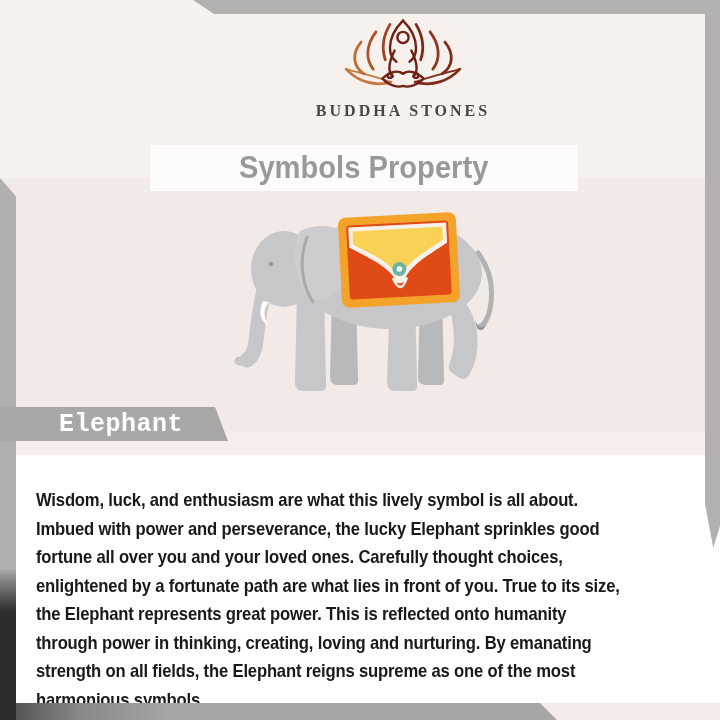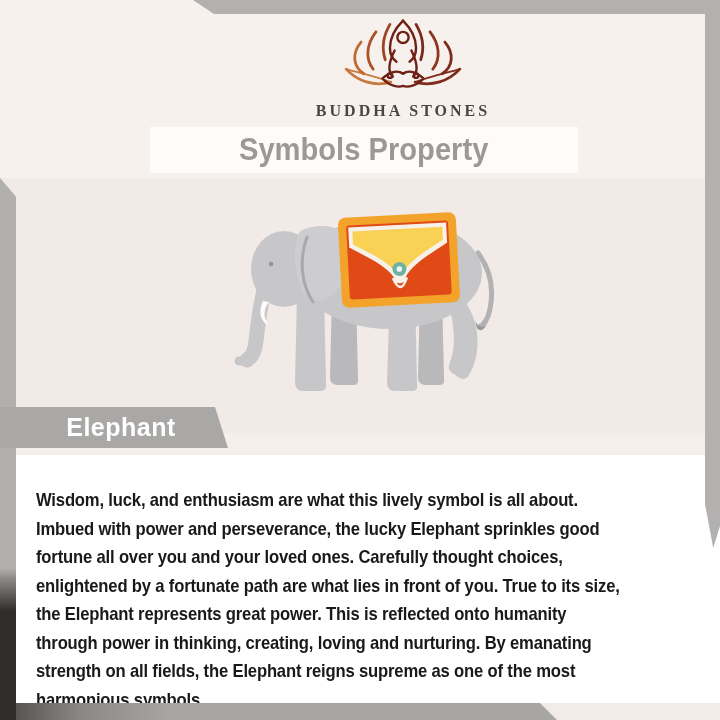--- a/index.html
+++ b/index.html
@@ -34,34 +34,34 @@
   .white-card{position:absolute;left:16px;top:455px;width:704px;height:248px;background:#ffffff;}
   
   .logo-block{position:absolute;left:0;top:16px;width:720px;text-align:center;padding-left:43px;}
   .logo-block svg{display:block;margin:0 auto;}
   .brand-name{
     margin-top:4px;font-family:"Liberation Serif",serif;font-size:16px;font-weight:bold;
     letter-spacing:3px;color:#4a4442;
   }
   
   .title-box{
-    position:absolute;left:150px;top:127px;width:428px;height:46px;background:#fdfcfb;
+    position:absolute;left:150px;top:145px;width:428px;height:46px;background:#fdfcfb;
     display:flex;align-items:center;justify-content:center;text-align:center;
   }
   .title-box h1{
     margin:0;font-size:31px;font-weight:bold;color:#9b9998;
     transform:scaleX(.94);white-space:nowrap;
   }
   
   .elephant{position:absolute;left:222px;top:185px;margin:0;z-index:2;}
   
   .label-ribbon{
-    position:absolute;left:0;top:407px;width:228px;height:41px;background:#aaa8a6;
+    position:absolute;left:0;top:407px;width:228px;height:34px;background:#aaa8a6;
     clip-path:polygon(0 0,215px 0,100% 100%,0 100%);
-    display:flex;align-items:center;justify-content:center;z-index:7;
+    display:flex;align-items:center;justify-content:center;z-index:7;font-family:Liberation Mono, monospace;
   }
   .label-ribbon span{
     color:#ffffff;font-weight:bold;font-size:25px;letter-spacing:.5px;padding-left:14px;
   }
   
   .attributes{
     position:absolute;left:0;top:458px;width:720px;text-align:center;z-index:3;
     color:#a2a2a2;font-weight:bold;font-size:24px;
   }
   .attributes .attr{display:inline-block;margin:0 17px;transform:scaleX(.92);white-space:nowrap;}

